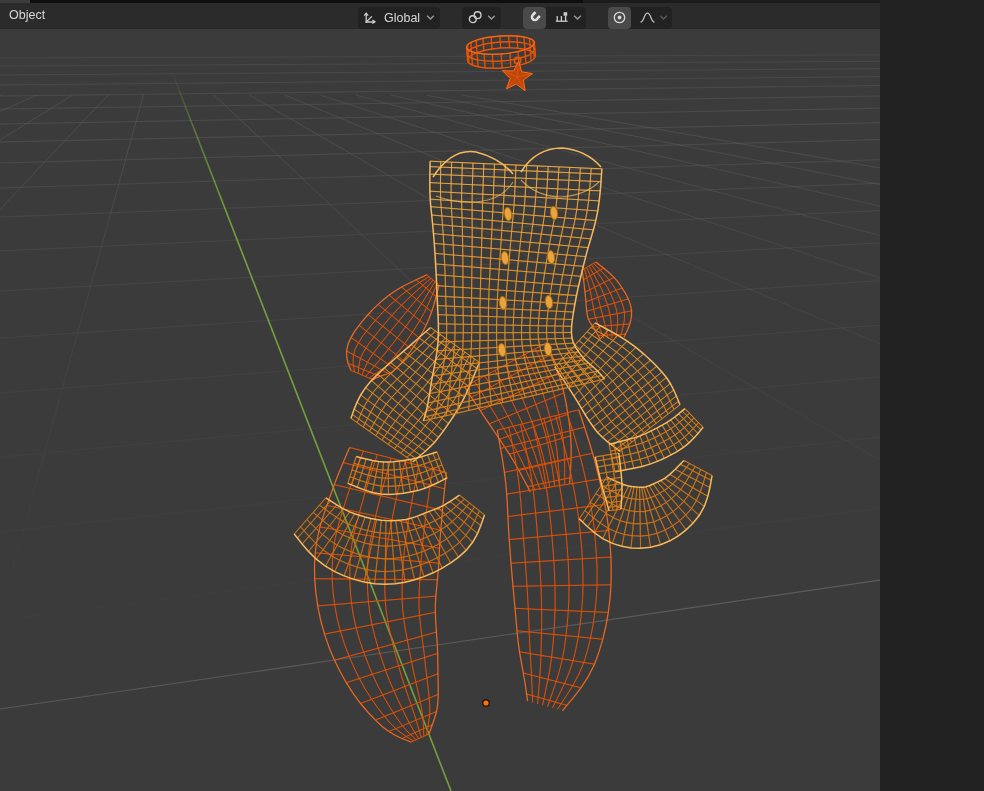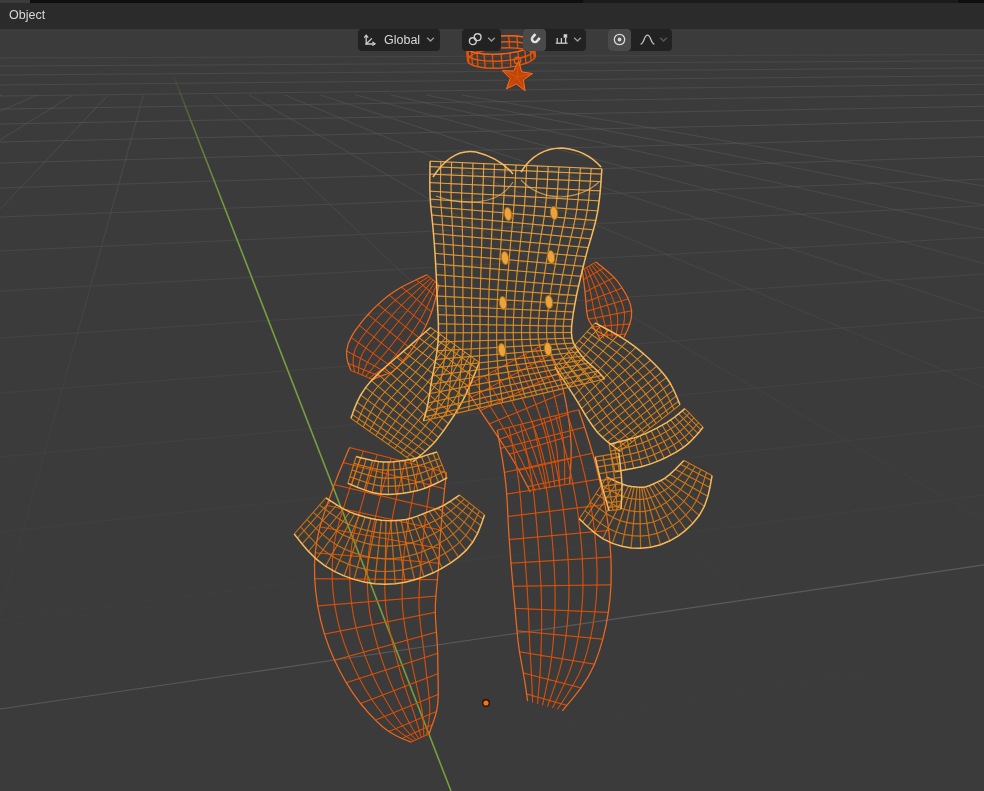--- a/index.html
+++ b/index.html
@@ -1,26 +1,26 @@
 <!DOCTYPE html>
 <html style="--topstrip-bg: #0f0f0f; --tabstrip-seg: #1b1b1b; --header-bg: #2b2b2b; --header-text: #d8d8d8; --pill-bg: #222222; --pill-active: #4a4a4a; --icon-color: #cccccc; --chevron-color: #9a9a9a; --viewport-bg: #3b3b3b; --grid-line: #565656; --grid-bright: #646464; --axis-green: #77a43c; --wire-amber: #f2a032; --wire-amber-dark: #c27410; --wire-amber-bright: #ffc05e; --wire-orange: #e5560c; --wire-orange-dark: #a83c06; --wire-orange-bright: #ff6d1c; --button-fill: #eaa43f; --origin-dot: #f8740e;"><head>
 <meta charset="utf-8">
 <style>
   html,body{margin:0;padding:0;background:#222;}
-  .app{position:relative;width:984px;height:791px;overflow:hidden;
+  .app{position:relative;width:880px;height:791px;overflow:hidden;
        font-family:"Liberation Sans","DejaVu Sans",sans-serif;
        -webkit-font-smoothing:antialiased;}
   svg.viewport{position:absolute;left:0;top:0;}
   .topstrip{position:absolute;left:0;top:0;width:984px;height:3px;background:var(--topstrip-bg);z-index:5;}
   .topstrip .segL{position:absolute;left:0;top:0;width:30px;height:3px;background:#3c3c3c;}
   .topstrip .segM{position:absolute;left:583px;top:0;width:375px;height:3px;background:var(--tabstrip-seg);}
   .header{position:absolute;left:0;top:3px;width:984px;height:26px;background:var(--header-bg);
           z-index:4;border-bottom:1px solid #2a2a2a;box-sizing:border-box;}
   .mode{position:absolute;left:9px;top:5px;font-size:12.5px;color:var(--header-text);cursor:default;}
-  .pills{position:absolute;left:358px;top:3px;display:flex;gap:22px;align-items:center;height:23px;margin-top:22px;}
+  .pills{position:absolute;left:358px;top:3px;display:flex;gap:22px;align-items:center;height:23px;}
   .pill{background:var(--pill-bg);border-radius:4px;height:22px;display:flex;align-items:center;
         padding:0 5px;gap:4px;}
   .pill.nopad{padding:0;}
   .pill .label{font-size:12.5px;color:var(--header-text);padding:0 2px;}
   .seg{height:22px;display:flex;align-items:center;padding:0 4px;}
   .seg.on{background:var(--pill-active);border-radius:4px;}
   .seg.rest{padding:0 4px;display:flex;align-items:center;gap:3px;}
   .icon{display:block;}
   .dim{opacity:.45;}
 </style>

